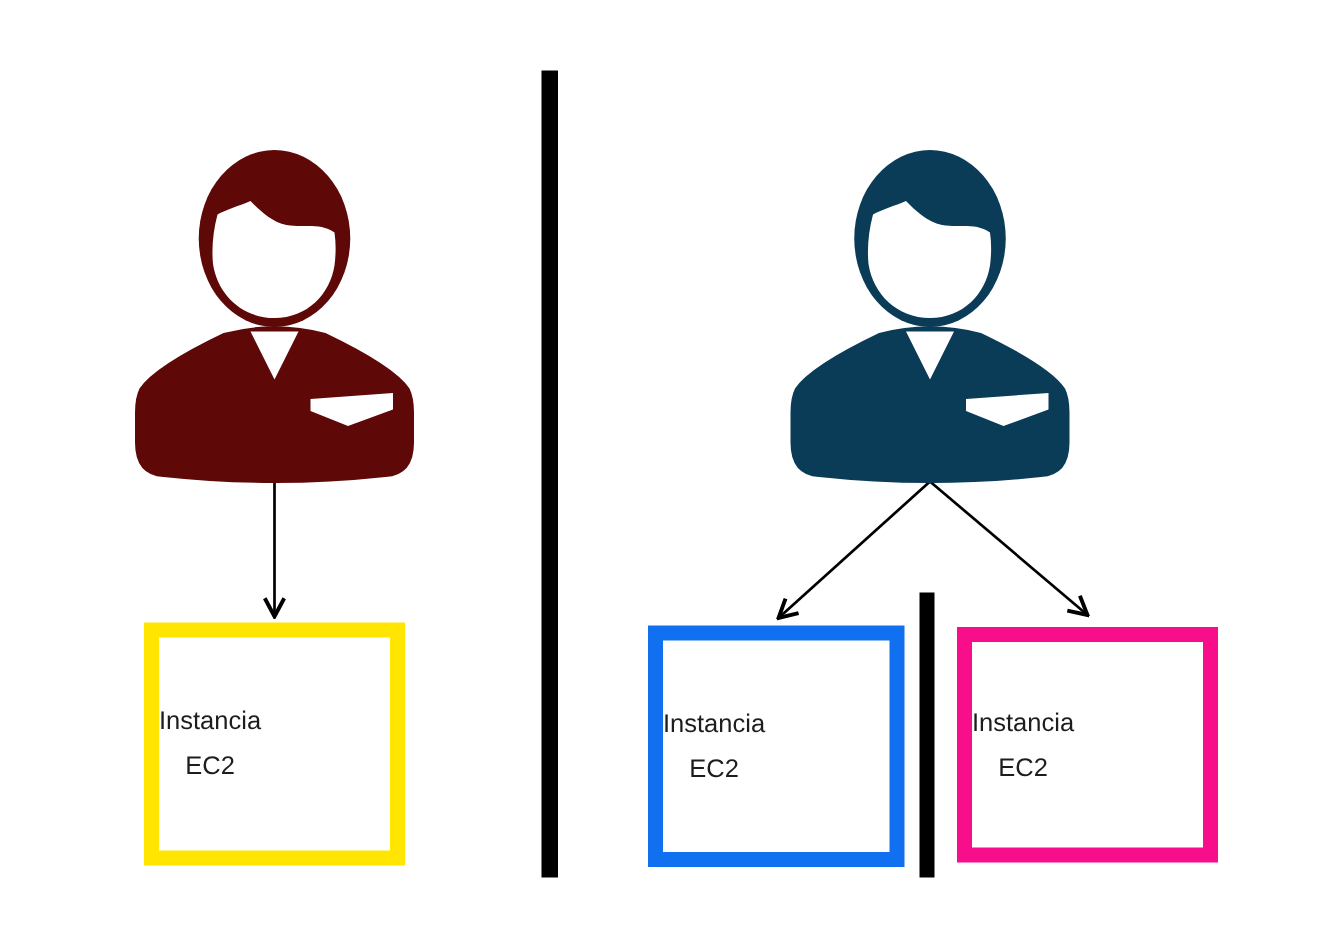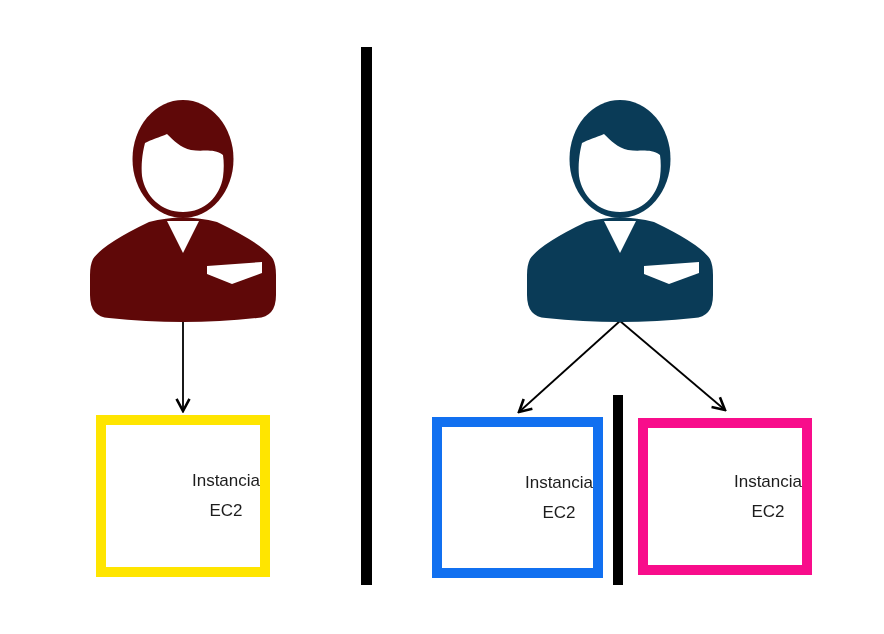--- a/index.html
+++ b/index.html
@@ -33,21 +33,21 @@
   }
   .divider.main  { left: 361px; top: 47px;  width: 11px; height: 538px; }
   .divider.small { left: 613px; top: 395px; width: 10px; height: 190px; }
   .ec2-box {
     position: absolute;
     background: #ffffff;
     border-style: solid;
     border-width: 10px;
     display: flex;
     align-items: center;
-    justify-content: flex-end;
+    justify-content: flex-start;
     text-align: center;
   }
   .ec2-box .label {
     white-space: pre-line;
     font-size: 17px;
     line-height: 30px;
   }
   .ec2-box.yellow { left: 96px;  top: 415px; width: 154px; height: 142px; }
   .ec2-box.blue   { left: 432px; top: 417px; width: 151px; height: 141px; }
   .ec2-box.pink   { left: 638px; top: 418px; width: 154px; height: 137px; }

